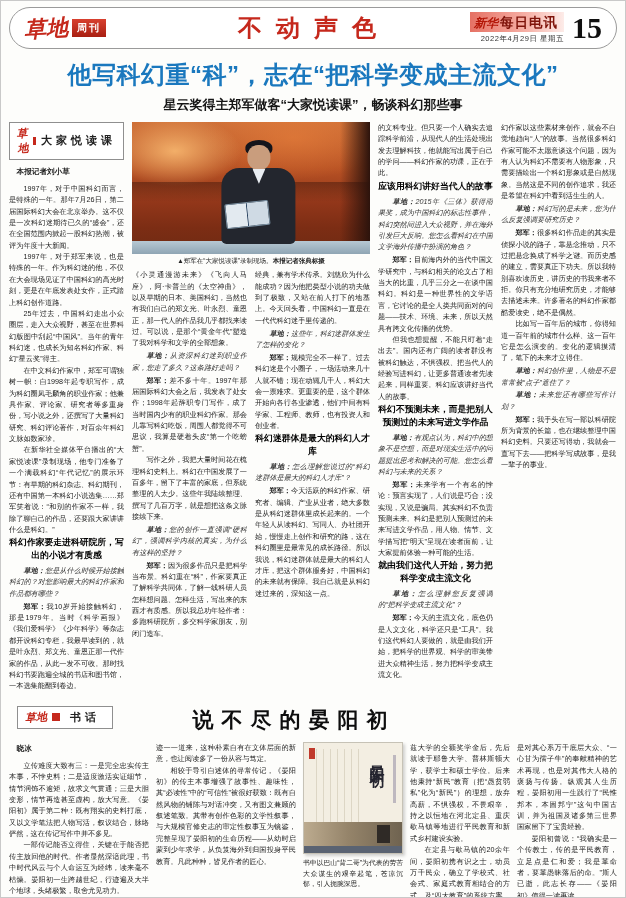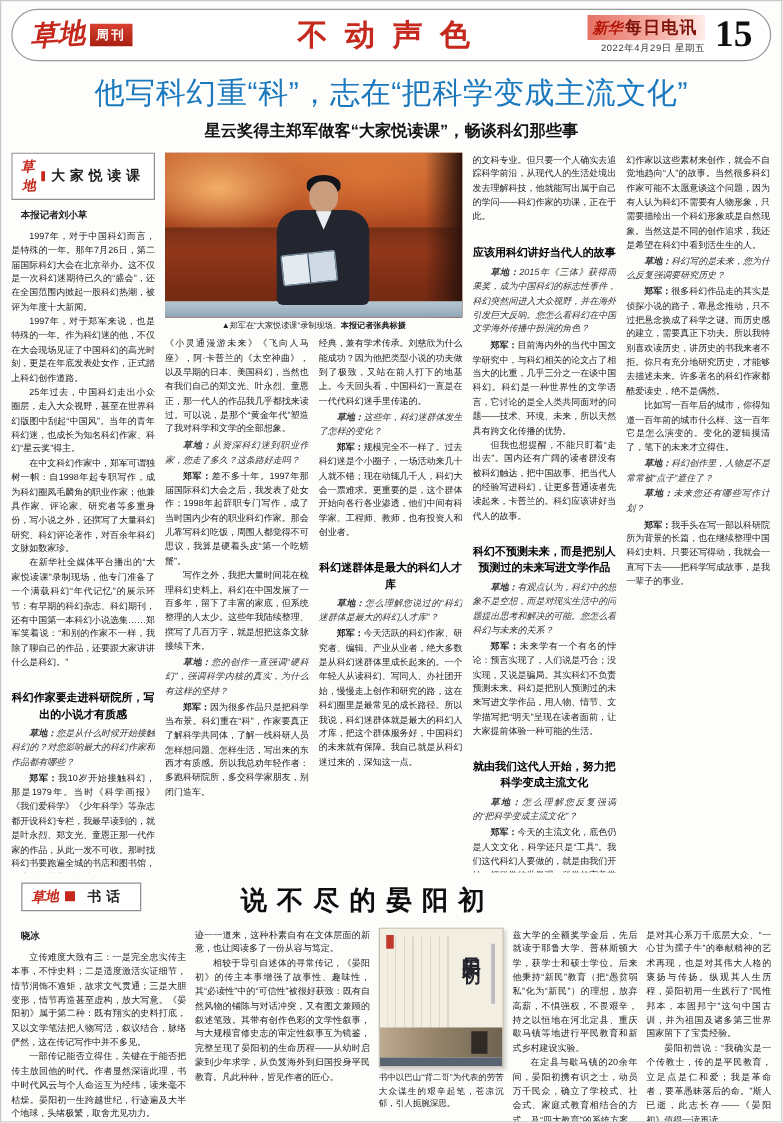--- a/index.html
+++ b/index.html
@@ -20,21 +20,21 @@
   .mh-left{text-align:right;}
   .mh-name{background:linear-gradient(90deg,#e57164 0%,#f6b0a6 60%,#fdece9 100%);
        padding:1px 6px 1px 4px;white-space:nowrap;line-height:1.1;}
   .mh-script{font-family:"DejaVu Serif","Liberation Serif",serif;font-style:italic;font-weight:bold;
        font-size:12px;color:#b41708;margin-right:2px;}
   .mh-rest{font-weight:800;font-size:13.5px;color:#7e130a;letter-spacing:1px;}
   .mh-date{font-size:7.5px;color:#333;margin-top:2px;letter-spacing:.5px;}
   .mh-page{font-family:"Liberation Serif","DejaVu Serif",serif;font-size:30px;font-weight:bold;color:#101010;}
   
   .headline{margin:12px 10px 2px;text-align:center;color:#1a78be;font-size:24px;
-       font-weight:400;letter-spacing:.5px;line-height:1.2;}
+       font-weight:700;letter-spacing:.5px;line-height:1.2;}
   .dek{text-align:center;font-size:13px;font-weight:700;color:#151515;margin:6px 0 8px;}
   
   .main{margin:0 8px;display:flex;gap:8px;height:576px;overflow:hidden;}
   .mcol{width:115px;flex:0 0 auto;overflow:hidden;}
   .mwrap{width:238px;flex:0 0 auto;display:flex;flex-direction:column;overflow:hidden;}
   .subcols{display:flex;gap:8px;flex:1;overflow:hidden;}
   .subcols .mcol{height:100%;}
   
   .kicker{border:1.5px solid #8f8f8f;display:flex;align-items:center;gap:5px;
        padding:3px 7px;margin-bottom:6px;background:#fff;box-sizing:border-box;}
@@ -43,21 +43,21 @@
   .mini-badge{width:8px;height:8px;background:#c5281c;display:inline-block;}
   .klabel{flex:1;text-align:center;font-size:11px;font-weight:700;letter-spacing:4px;color:#222;white-space:nowrap;}
   
   .blk{font-size:7.2px;line-height:1.58;text-align:justify;color:#1b1b1b;margin:0;}
   .blk.p,.blk.a{text-indent:2em;}
   .blk.cont{text-indent:0;}
   .blk.q{text-indent:2em;font-style:italic;color:#343434;margin:1.5px 0;}
   .blk.q b{font-weight:800;}
   .blk.a b{font-weight:800;font-style:normal;}
   .blk.h{font-weight:800;font-size:8.8px;line-height:1.4;text-align:center;text-indent:0;
-       margin:17px 0 4px;color:#000;font-style:normal;}
+       margin:1px 0 4px;color:#000;font-style:normal;}
   .blk.byline{font-weight:600;font-size:7.6px;margin:1px 0 5px;text-indent:1em;color:#222;}
   
   .photo{height:132px;position:relative;overflow:hidden;background:#8c3317;}
   .ph-bg{position:absolute;inset:0;background:
      radial-gradient(95px 50px at 18% 22%,rgba(255,195,120,.8),transparent 70%),
      radial-gradient(130px 60px at 68% 12%,rgba(236,130,60,.55),transparent 70%),
      linear-gradient(180deg,#cf7038 0%,#b85224 35%,#93371a 60%,#7c2d14 80%,#6e2a12 100%);}
   .ph-ridge{position:absolute;left:0;right:0;top:60px;height:20px;
      background:linear-gradient(180deg,rgba(55,18,9,.45),transparent);}
   .ph-dark{position:absolute;top:0;right:0;width:30px;bottom:0;
@@ -184,21 +184,21 @@
             <div class="blk a"><b>郑军：</b>今天活跃的科幻作家、研究者、编辑、产业从业者，绝大多数是从科幻迷群体里成长起来的。一个年轻人从读科幻、写同人、办社团开始，慢慢走上创作和研究的路，这在科幻圈里是最常见的成长路径。所以我说，科幻迷群体就是最大的科幻人才库，把这个群体服务好，中国科幻的未来就有保障。我自己就是从科幻迷过来的，深知这一点。</div>
           </div>
       </div>
     </div>
 
     <div class="mcol colflow">
         <div class="blk cont">的文科专业。但只要一个人确实去追踪科学前沿，从现代人的生活处境出发去理解科技，他就能写出属于自己的学问——科幻作家的功课，正在于此。</div>
         <div class="blk h">应该用科幻讲好当代人的故事</div>
         <div class="blk q"><b>草地：</b>2015年《三体》获得雨果奖，成为中国科幻的标志性事件，科幻突然间进入大众视野，并在海外引发巨大反响。您怎么看科幻在中国文学海外传播中扮演的角色？</div>
         <div class="blk a"><b>郑军：</b>目前海内外的当代中国文学研究中，与科幻相关的论文占了相当大的比重，几乎三分之一在谈中国科幻。科幻是一种世界性的文学语言，它讨论的是全人类共同面对的问题——技术、环境、未来，所以天然具有跨文化传播的优势。</div>
-        <div class="blk p">但我也想提醒，不能只盯着“走出去”。国内还有广阔的读者群没有被科幻触达，把中国故事、把当代人的经验写进科幻，让更多普通读者先读起来，卡普兰的。科幻应该讲好当代人的故事。</div>
+        <div class="blk p">但我也想提醒，不能只盯着“走出去”。国内还有广阔的读者群没有被科幻触达，不惧强权、把当代人的经验写进科幻，让更多普通读者先读起来，同样重要。科幻应该讲好当代人的故事。</div>
         <div class="blk h">科幻不预测未来，而是把别人预测过的未来写进文学作品</div>
         <div class="blk q"><b>草地：</b>有观点认为，科幻中的想象不是空想，而是对现实生活中的问题提出思考和解决的可能。您怎么看科幻与未来的关系？</div>
         <div class="blk a"><b>郑军：</b>未来学有一个有名的悖论：预言实现了，人们说是巧合；没实现，又说是骗局。其实科幻不负责预测未来。科幻是把别人预测过的未来写进文学作品，用人物、情节、文学描写把“明天”呈现在读者面前，让大家提前体验一种可能的生活。</div>
         <div class="blk h">就由我们这代人开始，努力把科学变成主流文化</div>
         <div class="blk q"><b>草地：</b>怎么理解您反复强调的“把科学变成主流文化”？</div>
         <div class="blk a"><b>郑军：</b>今天的主流文化，底色仍是人文文化，科学还只是“工具”。我们这代科幻人要做的，就是由我们开始，把科学的世界观、科学的审美带进大众精神生活，努力把科学变成主流文化。</div>
       </div>
     <div class="mcol colflow">
         <div class="blk cont">幻作家以这些素材来创作，就会不自觉地趋向“人”的故事。当然很多科幻作家可能不太愿意谈这个问题，因为有人认为科幻不需要有人物形象，只需要描绘出一个科幻形象或是自然现象。当然这是不同的创作追求，我还是希望在科幻中看到活生生的人。</div>
         <div class="blk q"><b>草地：</b>科幻写的是未来，您为什么反复强调要研究历史？</div>

